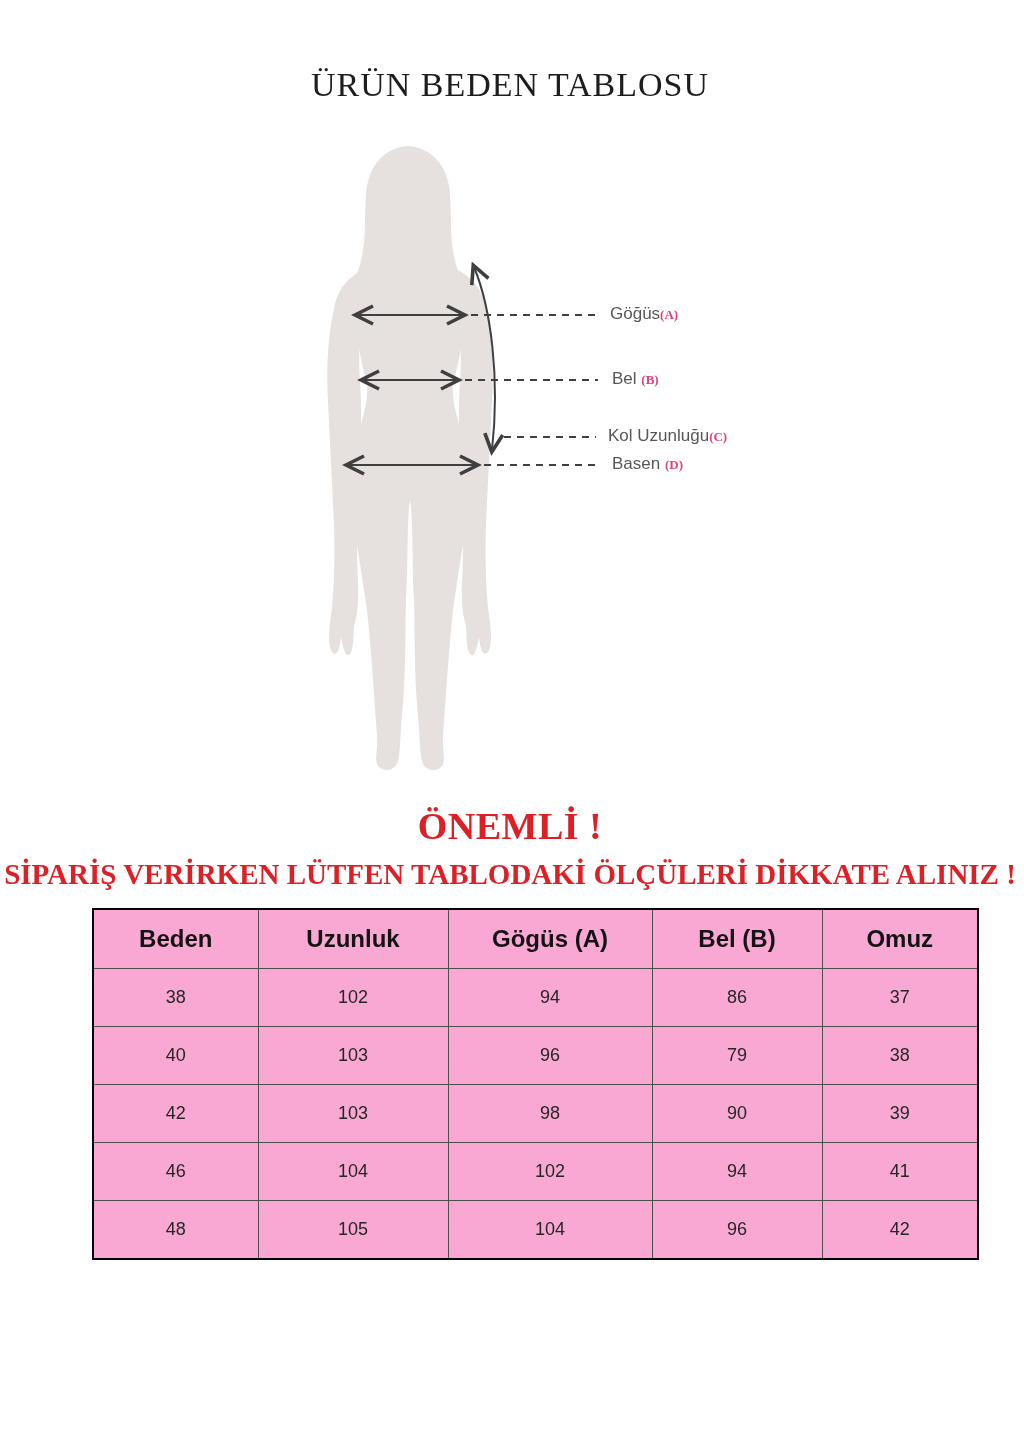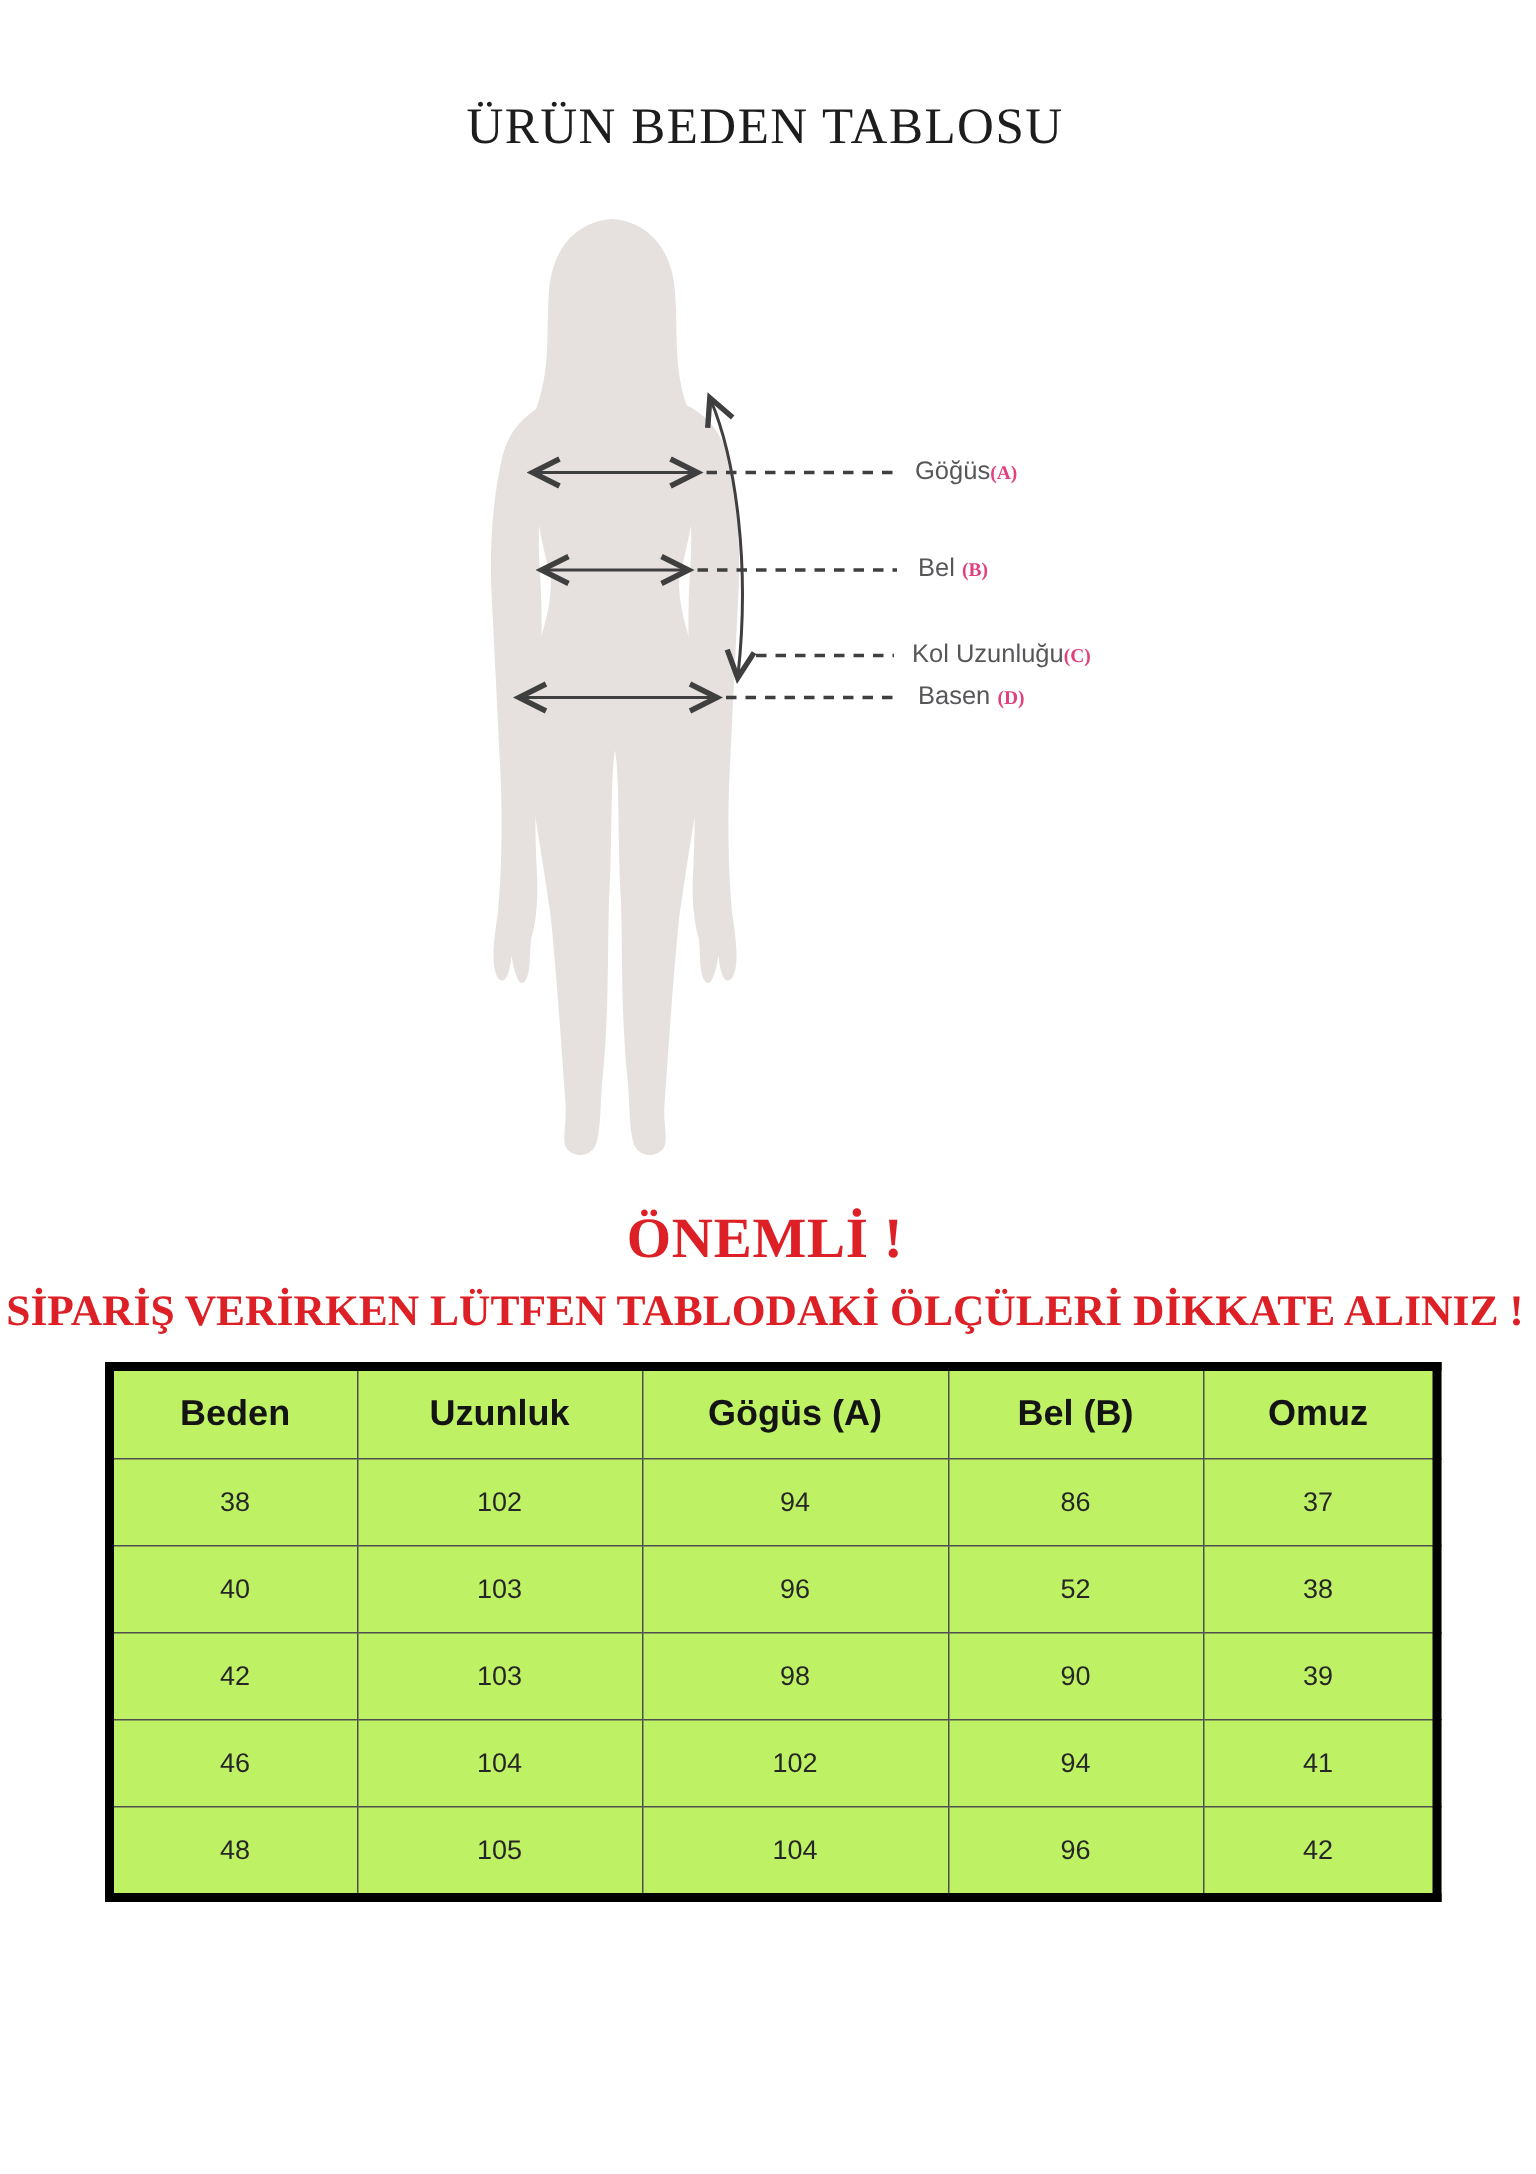--- a/index.html
+++ b/index.html
@@ -20,23 +20,23 @@
   .mcode{font-family:"Liberation Serif",serif;font-weight:bold;font-size:13px;
          color:var(--label-pink,#e0417e);}
 
   .notice-heading{position:absolute;top:804px;left:0;width:100%;text-align:center;
          font-family:Liberation Serif, serif;font-weight:bold;font-size:38px;
          color:var(--notice-red,#dd2026);letter-spacing:0.5px;}
   .notice-warning{position:absolute;top:858px;left:0;width:100%;text-align:center;
          font-family:"Liberation Serif",serif;font-weight:bold;font-size:29px;
          color:var(--notice-red,#dd2026);}
 
-  table.size{position:absolute;left:70px;top:908px;width:885px;
+  table.size{position:absolute;left:92px;top:908px;width:885px;
          border-collapse:collapse;table-layout:fixed;
-         border:6px solid #000000;background:#bef264;}
+         border:2px solid #000000;background:#f9a8d4;}
   table.size th{height:58px;font-size:24px;font-weight:bold;color:#141414;}
   table.size td{height:57px;font-size:18px;color:#262626;}
   table.size th,table.size td{border:1.5px solid #4e4e4e;text-align:center;
          vertical-align:middle;padding:0;}
 </style>
 </head>
 <body>
 
 <div class="page">
 
@@ -113,21 +113,21 @@
           <td>38</td>
           <td>102</td>
           <td>94</td>
           <td>86</td>
           <td>37</td>
         </tr>
         <tr>
           <td>40</td>
           <td>103</td>
           <td>96</td>
-          <td>52</td>
+          <td>79</td>
           <td>38</td>
         </tr>
         <tr>
           <td>42</td>
           <td>103</td>
           <td>98</td>
           <td>90</td>
           <td>39</td>
         </tr>
         <tr>

